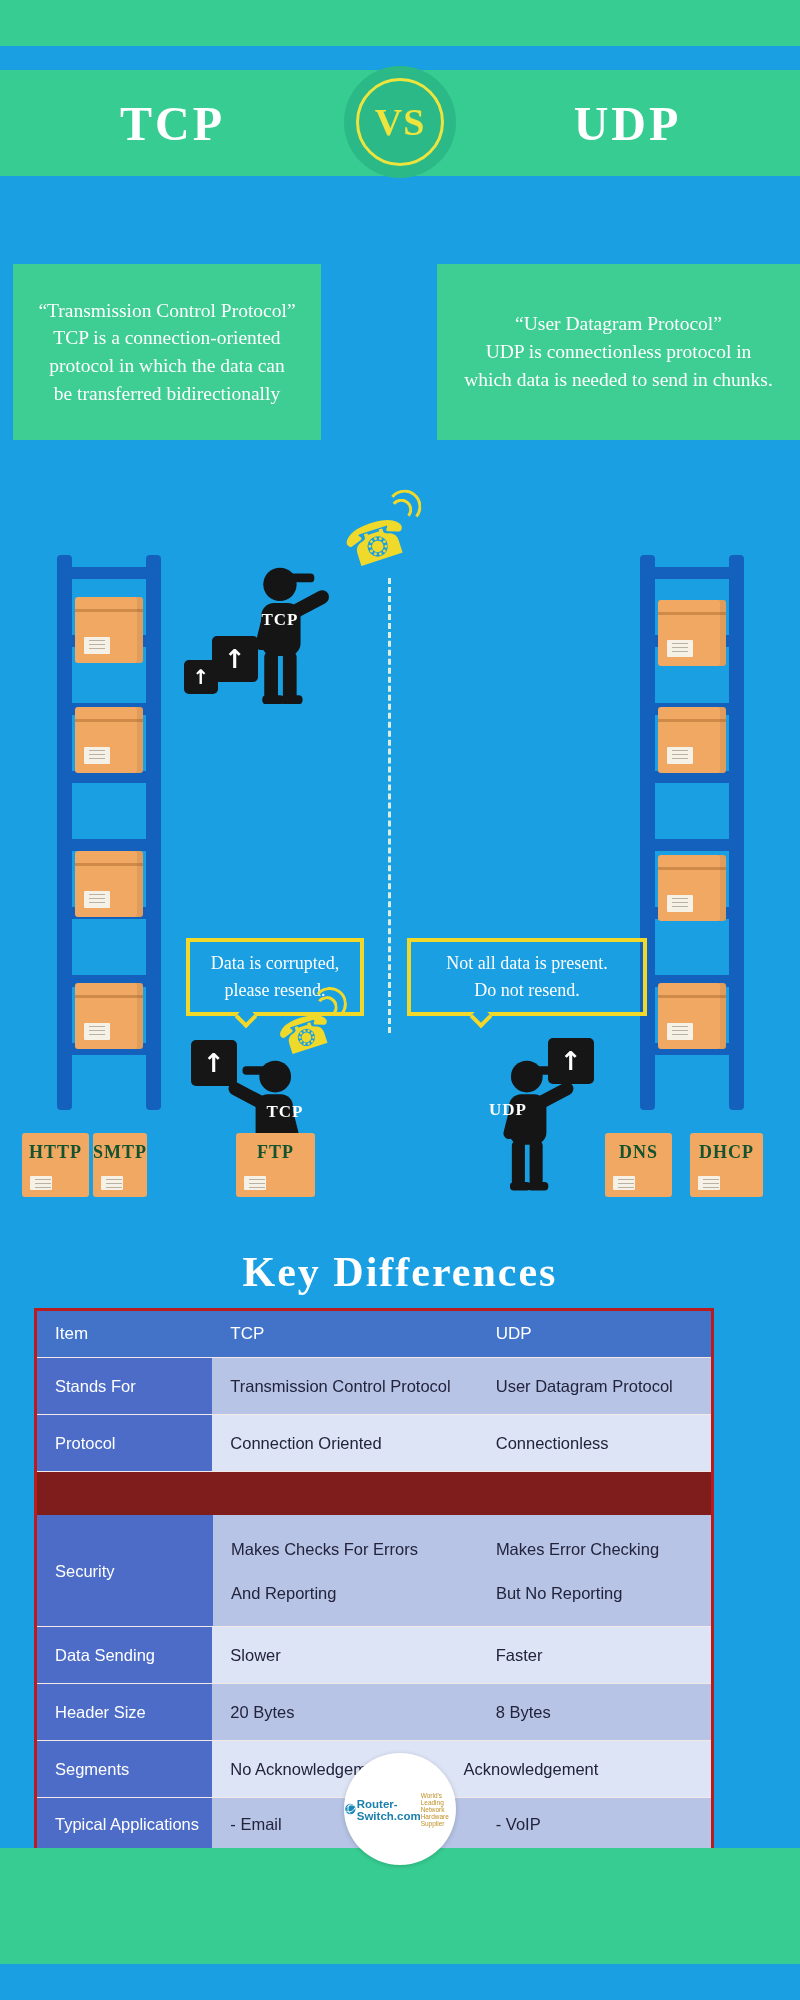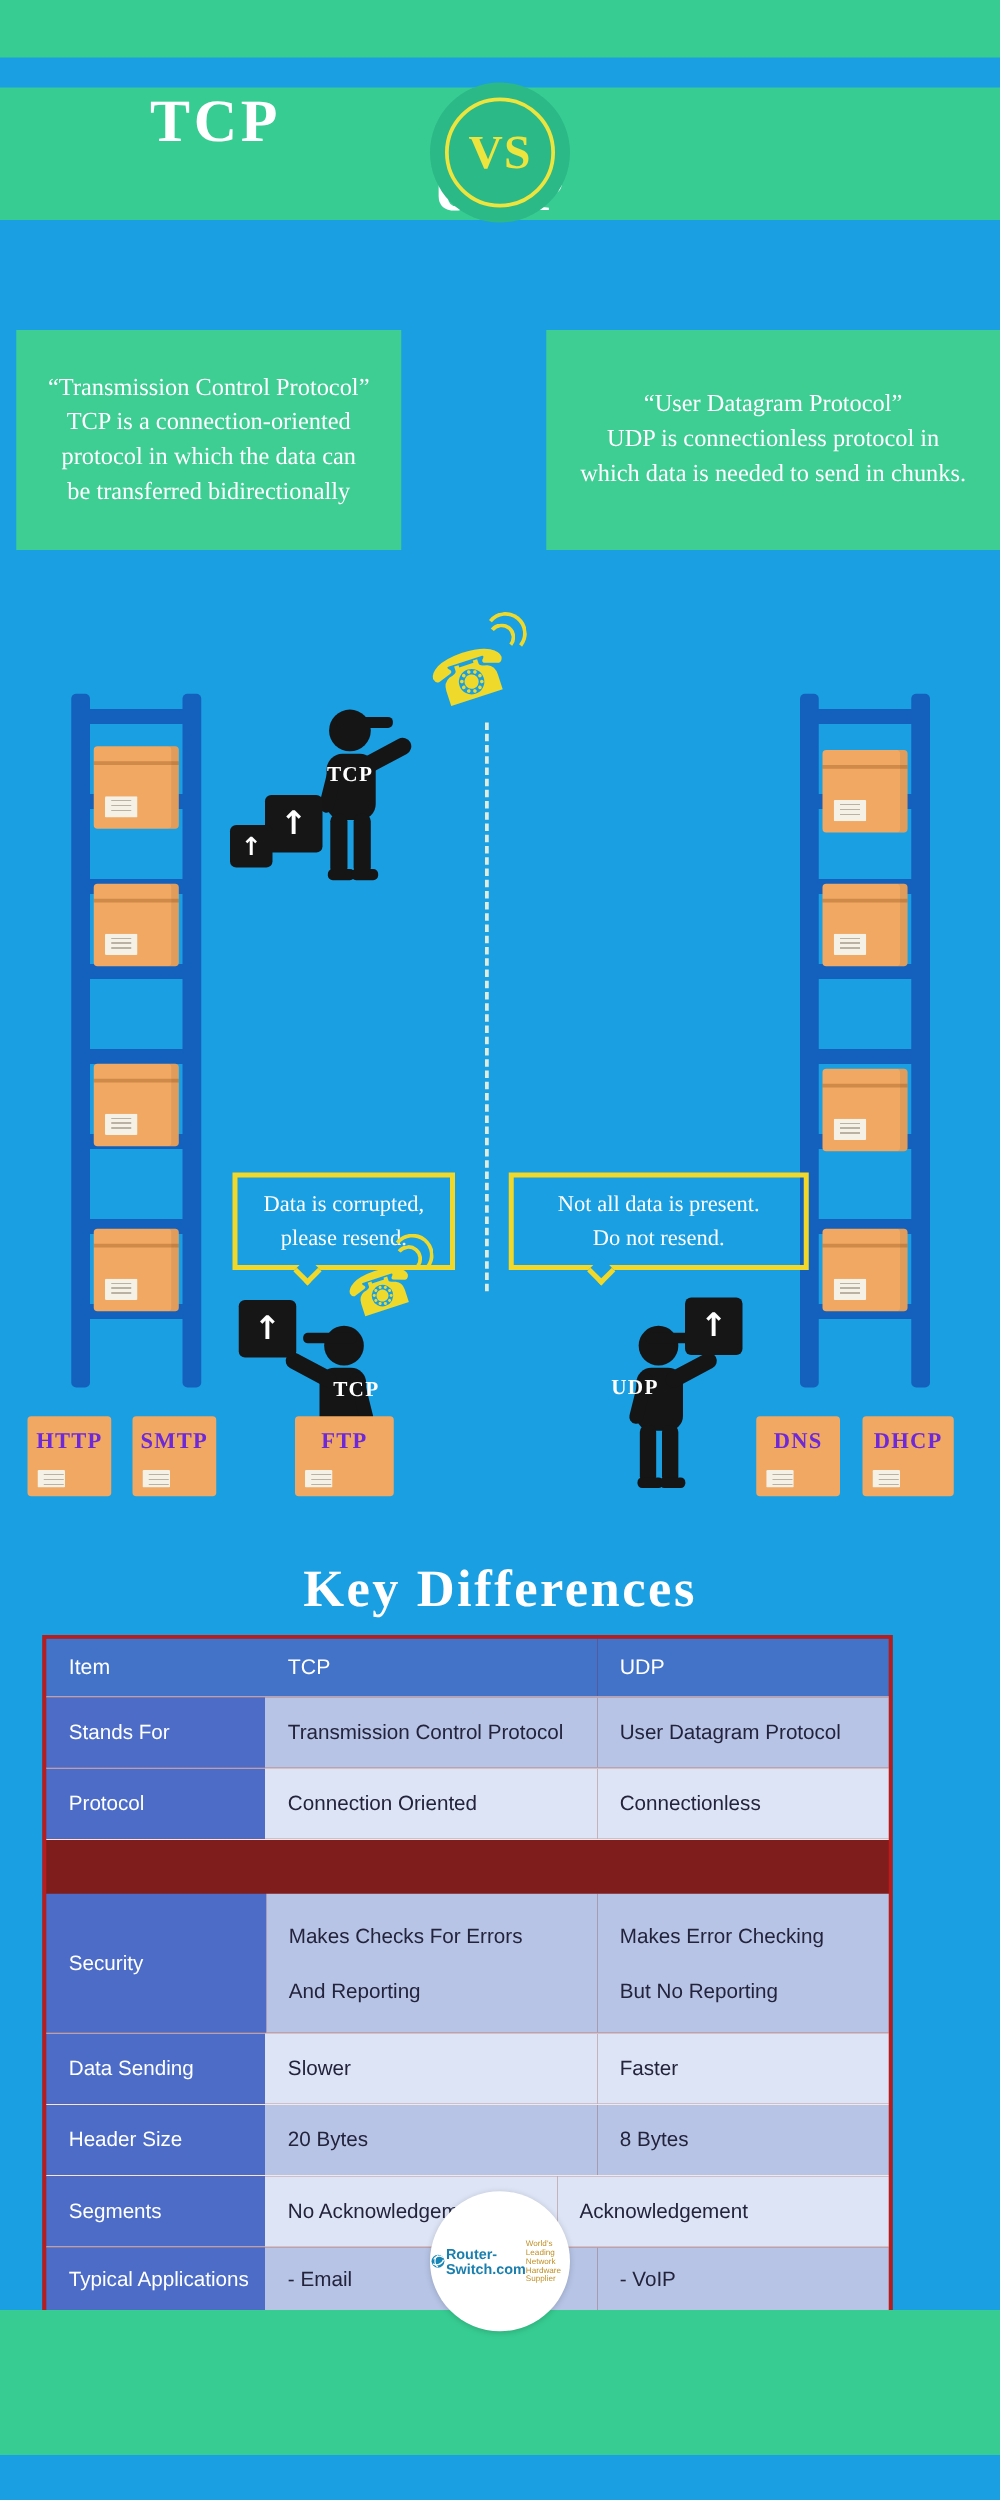--- a/index.html
+++ b/index.html
@@ -1,18 +1,18 @@
 <!DOCTYPE html>
 <html><head>
 <meta charset="utf-8">
 <style>
   * { margin:0; padding:0; box-sizing:border-box; }
   body { background:#0f85c4; font-family:"Liberation Serif", serif; }
   #page { position:relative; width:800px; height:2000px; background:#1a9fe2; overflow:hidden; margin:0 auto; }
-  .abs { position:absolute;flex-direction:column; }
+  .abs { position:absolute; }
 
   
   .band-top { left:0; top:0; width:800px; height:46px; background:#37cd92; }
   .header-band { left:0; top:70px; width:800px; height:106px; background:#37cd92; display:flex; }
   .hdr-cell { color:#fff; font-size:48px; font-weight:bold; letter-spacing:3px; display:flex; align-items:center; justify-content:center; }
   .hdr-tcp { width:345px; } .hdr-mid { width:110px; } .hdr-udp { flex:1; }
   .vs-outer { left:344px; top:66px; width:112px; height:112px; border-radius:50%; background:#2bb987; display:flex; align-items:center; justify-content:center; }
   .vs-inner { width:88px; height:88px; border-radius:50%; border:3px solid #ede43e; display:flex; align-items:center; justify-content:center; color:#ede43e; font-size:38px; font-weight:bold; letter-spacing:1px; }
 
   
@@ -52,21 +52,21 @@
 
   
   .bubble { position:absolute; border:4px solid #f2d829; color:#fff; text-align:center; font-size:18px; line-height:1.5; padding:8px 6px; }
   .bubble span { display:block; }
   .bubble-tcp { left:186px; top:938px; width:178px; }
   .bubble-udp { left:407px; top:938px; width:240px; }
   .tail { position:absolute; bottom:-13px; width:16px; height:16px; background:#1a9fe2; border-left:4px solid #f2d829; border-bottom:4px solid #f2d829; transform:rotate(-45deg); }
   .tail-tcp { left:48px; } .tail-udp { left:62px; }
 
   
-  .proto { position:absolute; top:1133px; height:64px; background:#f1a862; border-radius:3px; color:#6d28d9; font-weight:bold; font-size:18px; text-align:center; padding-top:9px; letter-spacing:1px; }
+  .proto { position:absolute; top:1133px; height:64px; background:#f1a862; border-radius:3px; color:#14532d; font-weight:bold; font-size:18px; text-align:center; padding-top:9px; letter-spacing:1px; }
   .proto .chip { width:22px; height:14px; bottom:7px; left:8px; }
 
   
   .key-title { left:0; top:1248px; width:800px; text-align:center; color:#fff; font-size:42px; font-weight:bold; letter-spacing:2px; }
   .tbl { left:34px; top:1308px; width:680px; background:#7f1d1d; border:3px solid #b91c1c; font-family:"Liberation Sans", sans-serif; }
   .trow { display:flex; border-bottom:1px solid rgba(255,255,255,0.9); }
   .trow:last-child { border-bottom:none; }
   .cell { display:flex; align-items:center; padding-left:18px; font-size:16.5px; color:#23233c; min-height:56px; }
   .c-item { width:189px; background:#4c6cc7; color:#fff; }
   .c-tcp  { width:287px; } .c-udp { width:252px; }
@@ -192,21 +192,21 @@
 
   <svg class="person" style="left:468px; top:1040px;" width="112" height="158" viewBox="0 0 120 165">
       <use href="#person-shape"></use>
     </svg>
   <div class="blackbox" style="left:548px; top:1038px; width:46px; height:46px; font-size:26px;">
       <span>↑</span>
     </div>
   <div class="abs person-label" style="left:478px; top:1100px;">UDP</div>
 
   <div class="proto" style="left:22px; width:67px;"><span>HTTP</span><div class="chip"></div></div>
-  <div class="proto" style="left:106px; width:67px;"><span>SMTP</span><div class="chip"></div></div>
+  <div class="proto" style="left:93px; width:54px;"><span>SMTP</span><div class="chip"></div></div>
   <div class="proto" style="left:204px; width:79px;margin-left:32px;"><span>FTP</span><div class="chip"></div></div>
   <div class="proto" style="left:605px; width:67px;"><span>DNS</span><div class="chip"></div></div>
   <div class="proto" style="left:690px; width:73px;"><span>DHCP</span><div class="chip"></div></div>
 
   <div class="abs key-title">Key Differences</div>
   <div class="abs tbl">
     <div class="trow thead">
       <div class="cell c-item">Item</div>
       <div class="cell c-tcp">TCP</div>
       <div class="cell c-udp">UDP</div>

